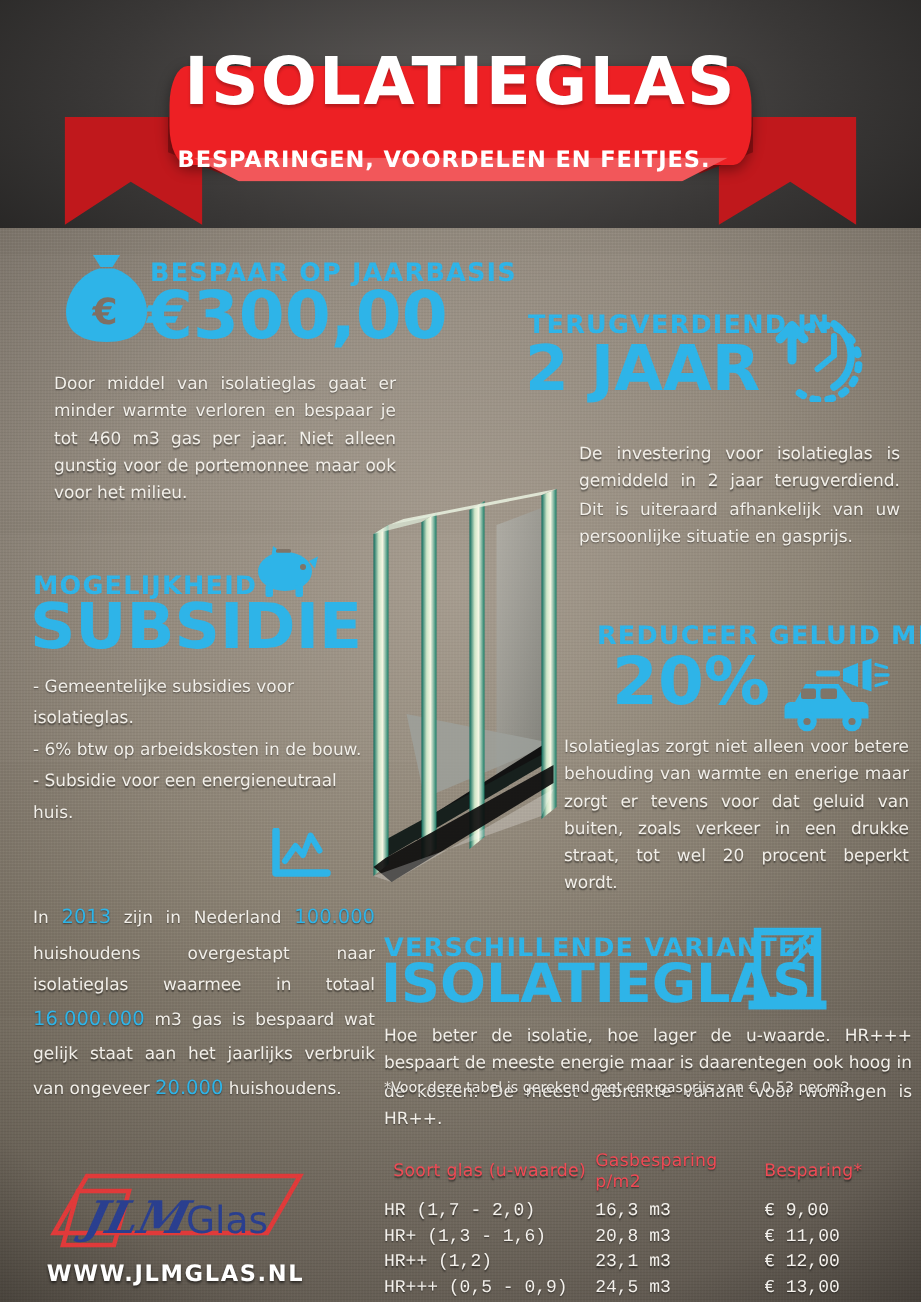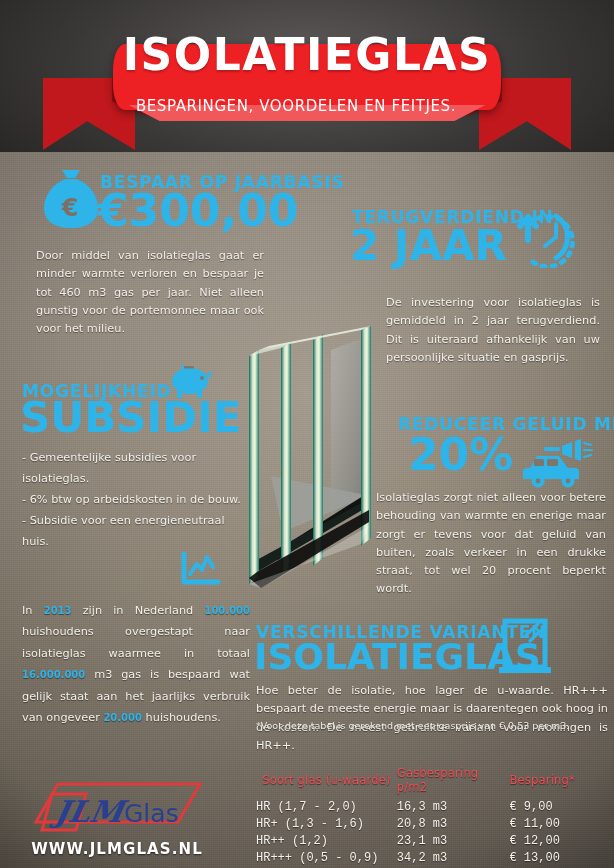--- a/index.html
+++ b/index.html
@@ -69,42 +69,42 @@
   #banner-title {
     position: absolute; left: 113px; top: 21px; width: 388px; height: 66px;
     display: flex; align-items: center; justify-content: center;
     font-family: "DejaVu Sans", sans-serif;
     font-size: 44px; font-weight: bold; letter-spacing: 1.5px;
     color: #ffffff; z-index: 4;
     text-shadow: 0 2px 2px rgba(0,0,0,0.22);
   }
   #banner-sub {
     position: absolute; left: 0; top: 97px; width: 592px; text-align: center;
-    font-size: 15px; font-weight: normal; letter-spacing: 0.6px; color: #ffffff;
+    font-size: 15px; font-weight: bold; letter-spacing: 0.6px; color: #ffffff;
     z-index: 5;
   }
 
   
   .hd-small {
     color: #2eb4e8; font-size: 17px; font-weight: bold; letter-spacing: 0.8px;
     white-space: nowrap;
   }
   .hd-big {
     color: #2eb4e8; font-size: 40px; font-weight: bold; letter-spacing: 0px;
     line-height: 0.95; white-space: nowrap;
   }
   .body-txt {
     color: #f2efe9; font-size: 11.3px; line-height: 1.62;
     text-align: justify; text-shadow: 0 1px 1px rgba(0,0,0,0.45);
   }
   .bullet-txt {
     color: #f2efe9; font-size: 11.3px; line-height: 1.85;
     text-shadow: 0 1px 1px rgba(0,0,0,0.45);
   }
-  .cyan-num { color: #2eb4e8; font-size: 10px; font-weight: bold; }
+  .cyan-num { color: #2eb4e8; font-size: 13px; font-weight: normal; }
 
   .blk { position: absolute; }
 
   
   #glass { position: absolute; left: 243px; top: 326px; width: 150px; height: 286px; }
 
   
   #table { position: absolute; left: 256px; top: 766px; width: 352px; }
   #table table { border-collapse: collapse; width: 100%; }
   #table th {
@@ -286,21 +286,21 @@
           <td>20,8 m3</td>
           <td>€ 11,00</td>
         </tr>
         <tr>
           <td>HR++ (1,2)</td>
           <td>23,1 m3</td>
           <td>€ 12,00</td>
         </tr>
         <tr>
           <td>HR+++ (0,5 - 0,9)</td>
-          <td>34,2 m3</td>
+          <td>24,5 m3</td>
           <td>€ 13,00</td>
         </tr>
       </tbody>
     </table>
   </div>
 
   <div id="logo">
     <svg width="178" height="72" viewBox="0 0 178 72">
       <path d="M30 6 H172 L150 44 H8 Z" fill="none" stroke="#e03a3a" stroke-width="3"></path>
       <path d="M24 16 H58 L48 52 H14 Z" fill="none" stroke="#e03a3a" stroke-width="3"></path>

